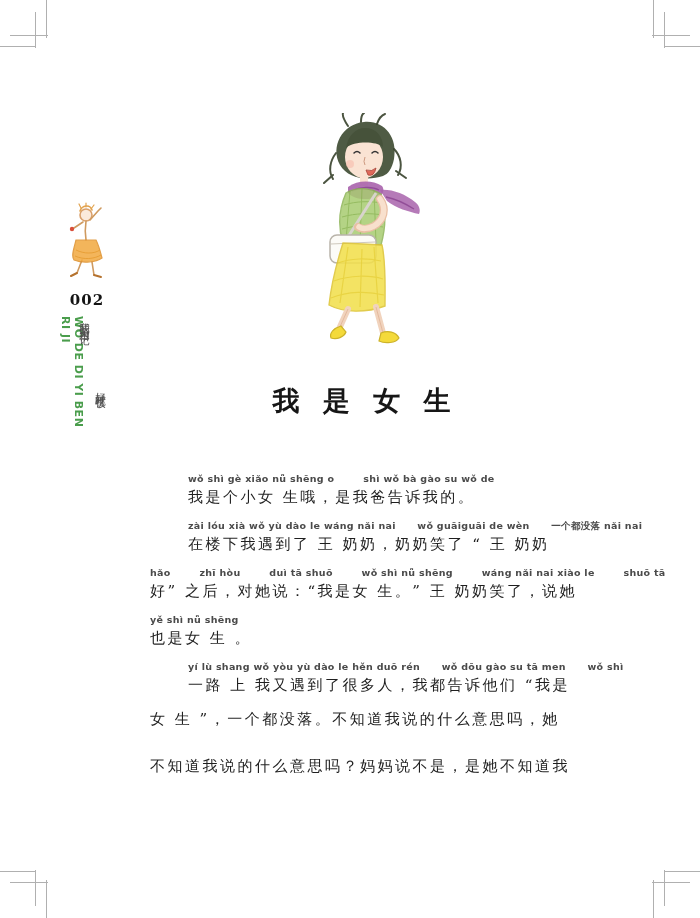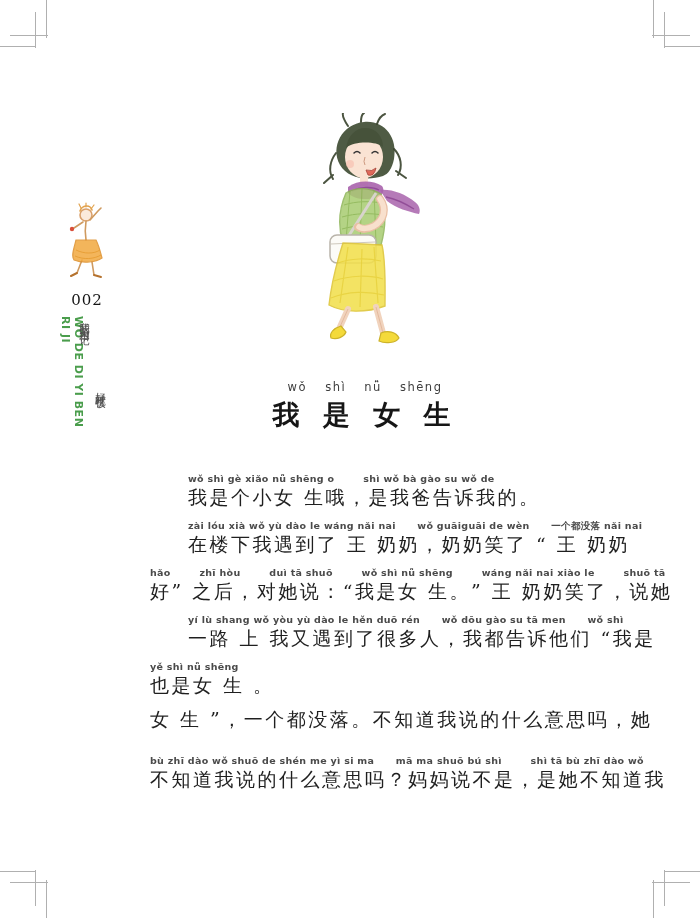--- a/index.html
+++ b/index.html
@@ -16,21 +16,21 @@
   .cm-h1 { top:35px; left:10px; width:38px; height:1px; }
   .cm-h2 { top:46px; left:0;  width:36px; height:1px; }
   .cm-tl { left:0; top:0; }
   .cm-tr { right:0; top:0; transform:scaleX(-1); }
   .cm-bl { left:0; bottom:0; transform:scaleY(-1); }
   .cm-br { right:0; bottom:0; transform:scale(-1,-1); }
   
   .sidebar-illu { position:absolute; left:56px; top:202px; width:66px; height:82px; }
   .page-number {
     position:absolute; left:58px; top:291px; width:58px; text-align:center;
-    font-family:"DejaVu Serif", serif; font-weight:400; font-size:15px;
+    font-family:"DejaVu Serif", serif; font-weight:700; font-size:15px;
     letter-spacing:1px; color:#141414;
   }
   .v-green {
     position:absolute; left:59px; top:316px; height:122px;
     writing-mode:vertical-rl; text-orientation:sideways;
     font-family:"DejaVu Sans", sans-serif; font-weight:700; font-size:11px;
     letter-spacing:0.5px; color:#4a9d4c;
   }
   .v-cjk {
     writing-mode:vertical-rl; text-orientation:upright;
@@ -52,21 +52,21 @@
     font-size:27px; letter-spacing:7px; color:#161616; white-space:pre;
   }
   
   .body-text { position:absolute; left:150px; top:472px; width:480px; }
   .line { height:47px; }
   .line .pinyin {
     font-family:"DejaVu Sans", sans-serif; font-size:9.5px; line-height:13px;
     color:#4a4a4a; letter-spacing:0.3px; white-space:pre;font-weight:bold;
   }
   .line .hanzi {
-    font-family:"DejaVu Serif", serif; font-size:19px; line-height:24px;
+    font-family:"DejaVu Serif", serif; font-size:15px; line-height:24px;
     color:#1f1f1f; letter-spacing:2.5px; white-space:pre;
   }
   .indent { padding-left:38px; }
 </style>
 </head>
 <body>
 
 <div class="page">
 
   <div class="cropmark cm-tl">
@@ -183,47 +183,45 @@
       <path d="M60,196 L51,216 M88,194 L95,220" stroke="#f1d3bd" stroke-width="6" stroke-linecap="round" fill="none"></path>
       <path d="M60,196 L51,216 M88,194 L95,220" stroke="#dba888" stroke-width="1" fill="none" opacity="0.6"></path>
     </g>
     <g>
       <path d="M93,220 C100,217 108,219 111,225 C108,230 97,231 91,228 Z" fill="#f4da3a" stroke="#cdb32a" stroke-width="1.2"></path>
       <path d="M53,213 C46,215 41,220 43,225 C49,227 56,224 58,219 Z" fill="#f4da3a" stroke="#cdb32a" stroke-width="1.2"></path>
     </g>
   </svg>
 
   <div class="title-block">
-    <div class="title-pinyin">wǒ shì nǚ shēng</div>
     <div class="title-hanzi">我 是 女 生</div>
   </div>
 
   <div class="body-text">
     <div class="line indent">
       <div class="pinyin">wǒ shì gè xiǎo nǚ shēng o        shì wǒ bà gào su wǒ de</div>
       <div class="hanzi">我是个小女 生哦，是我爸告诉我的。</div>
     </div>
     <div class="line indent">
       <div class="pinyin">zài lóu xià wǒ yù dào le wáng nǎi nai      wǒ guāiguāi de wèn      一个都没落 nǎi nai</div>
       <div class="hanzi">在楼下我遇到了 王 奶奶，奶奶笑了 “ 王 奶奶</div>
     </div>
     <div class="line">
       <div class="pinyin">hǎo        zhī hòu        duì tā shuō        wǒ shì nǚ shēng        wáng nǎi nai xiào le        shuō tā</div>
       <div class="hanzi">好” 之后，对她说：“我是女 生。” 王 奶奶笑了，说她</div>
     </div>
+    <div class="line">
+      <div class="pinyin">yě shì nǚ shēng</div>
+      <div class="hanzi">也是女 生 。</div>
+    </div>
     <div class="line indent">
       <div class="pinyin">yí lù shang wǒ yòu yù dào le hěn duō rén      wǒ dōu gào su tā men      wǒ shì</div>
       <div class="hanzi">一路 上 我又遇到了很多人，我都告诉他们 “我是</div>
     </div>
     <div class="line">
-      <div class="pinyin">yě shì nǚ shēng</div>
-      <div class="hanzi">也是女 生 。</div>
-    </div>
-    <div class="line">
       <div class="hanzi">女 生 ”，一个都没落。不知道我说的什么意思吗，她</div>
     </div>
     <div class="line">
-      <div class="pinyin">bù zhī dào wǒ shuō de shén me yì si ma      mā ma shuō bú shì        shì tā bù zhī dào wǒ</div>
       <div class="hanzi">不知道我说的什么意思吗？妈妈说不是，是她不知道我</div>
     </div>
   </div>
 
 </div>
 
 </body></html>

